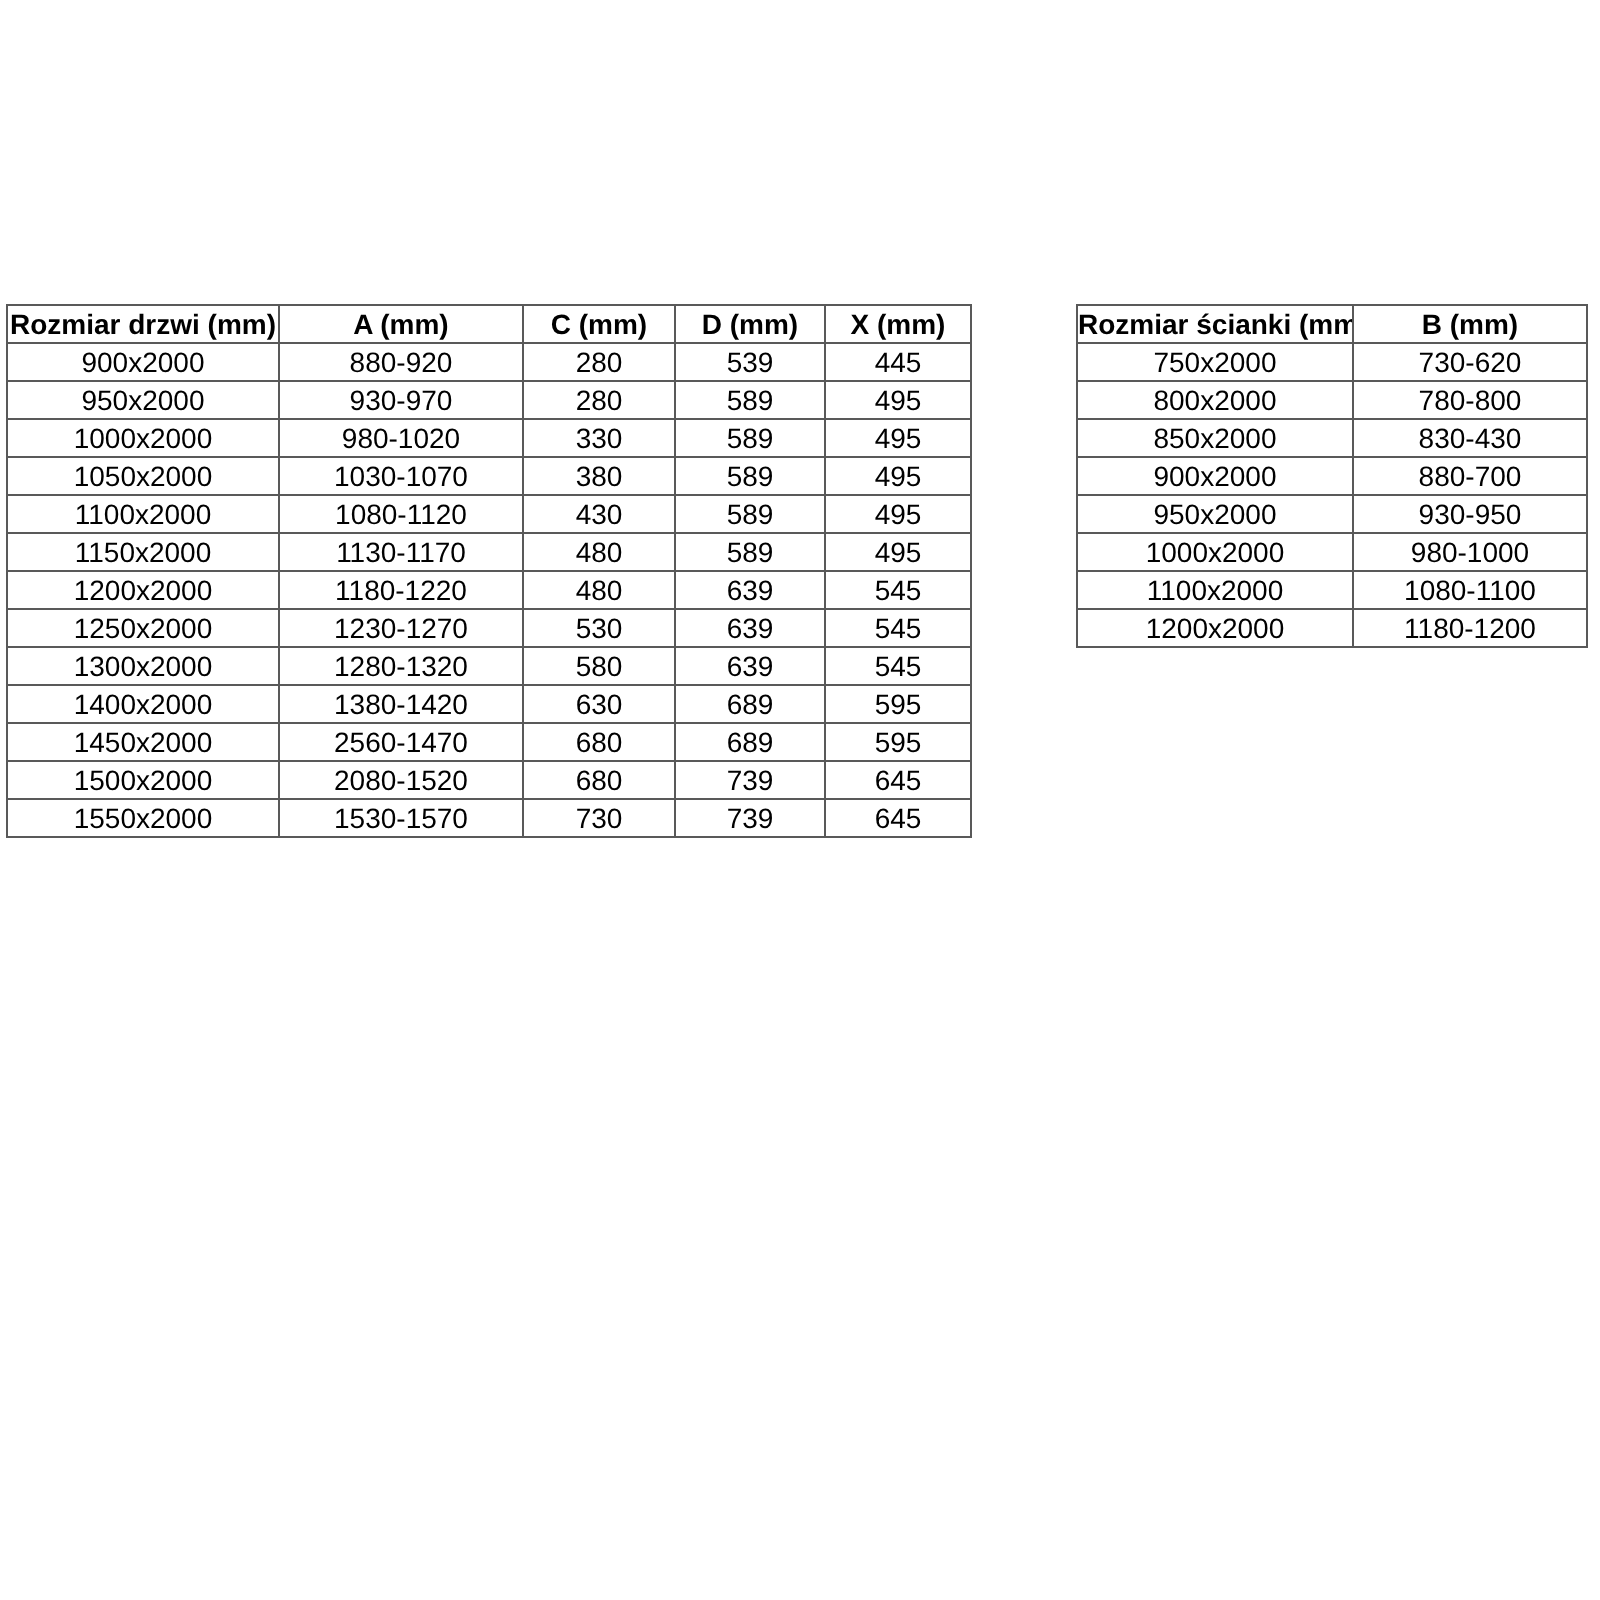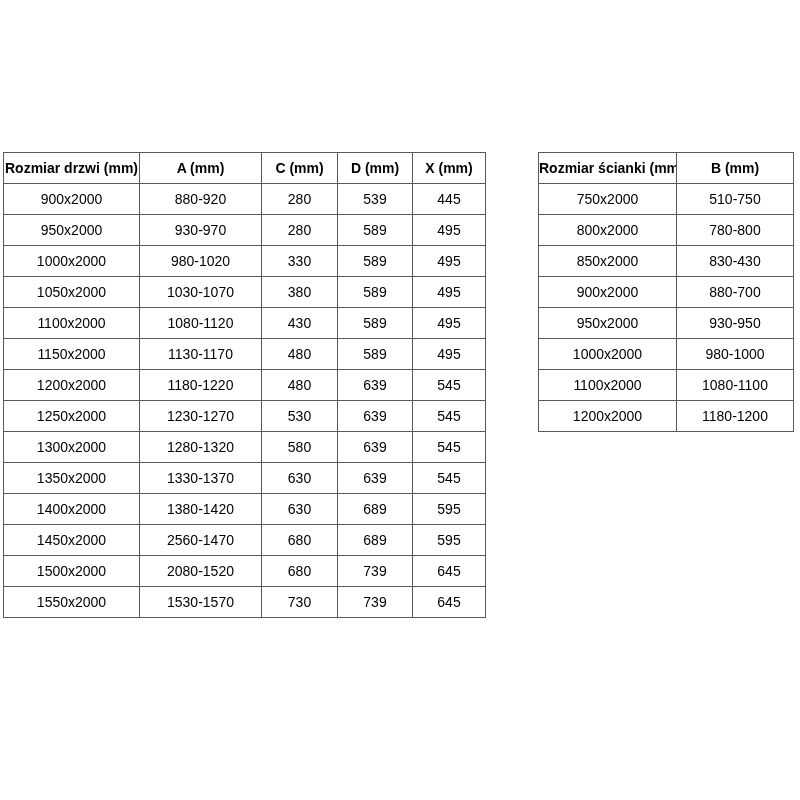--- a/index.html
+++ b/index.html
@@ -33,21 +33,21 @@
     border: 1px solid #595959;
     text-align: center;
     vertical-align: middle;
     font-size: 14px;
     color: #000000;
     padding: 0;
     overflow: hidden;
     white-space: nowrap;
   }
   tr {
-    height: 31px;
+    height: 19px;
   }
   th {
     font-weight: bold;
   }
 </style>
 </head>
 <body>
 
 <table id="door-table">
   <colgroup>
@@ -124,27 +124,20 @@
         <td>545</td>
       </tr>
       <tr>
         <td>1300x2000</td>
         <td>1280-1320</td>
         <td>580</td>
         <td>639</td>
         <td>545</td>
       </tr>
       <tr>
-        <td>1350x2000</td>
-        <td>1330-1370</td>
-        <td>630</td>
-        <td>639</td>
-        <td>545</td>
-      </tr>
-      <tr>
         <td>1400x2000</td>
         <td>1380-1420</td>
         <td>630</td>
         <td>689</td>
         <td>595</td>
       </tr>
       <tr>
         <td>1450x2000</td>
         <td>2560-1470</td>
         <td>680</td>
@@ -175,21 +168,21 @@
   </colgroup>
   <thead>
     <tr>
         <th>Rozmiar ścianki (mm)</th>
         <th>B (mm)</th>
       </tr>
   </thead>
   <tbody>
       <tr>
         <td>750x2000</td>
-        <td>510-750</td>
+        <td>730-620</td>
       </tr>
       <tr>
         <td>800x2000</td>
         <td>780-800</td>
       </tr>
       <tr>
         <td>850x2000</td>
         <td>830-430</td>
       </tr>
       <tr>

